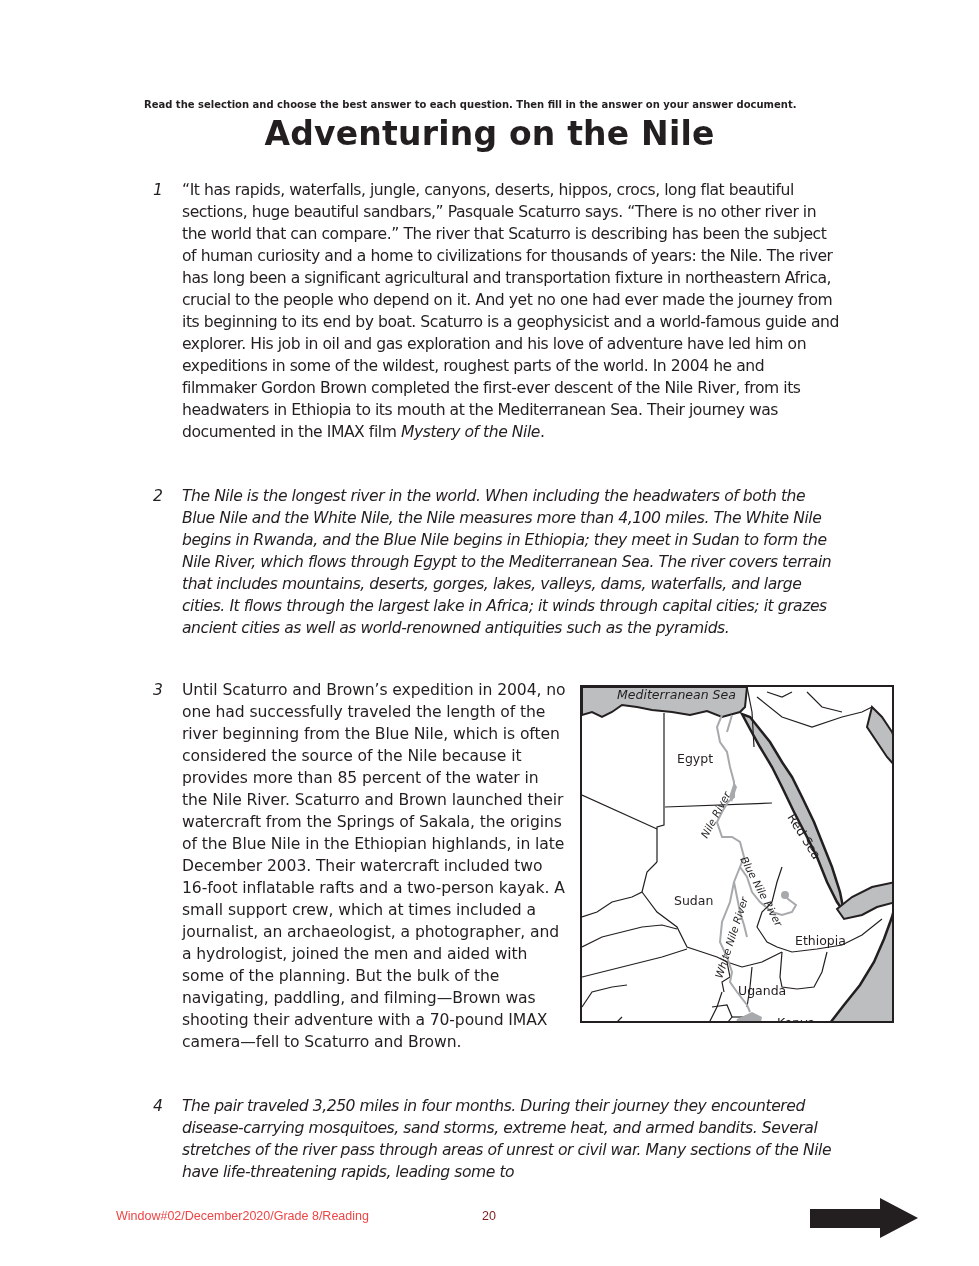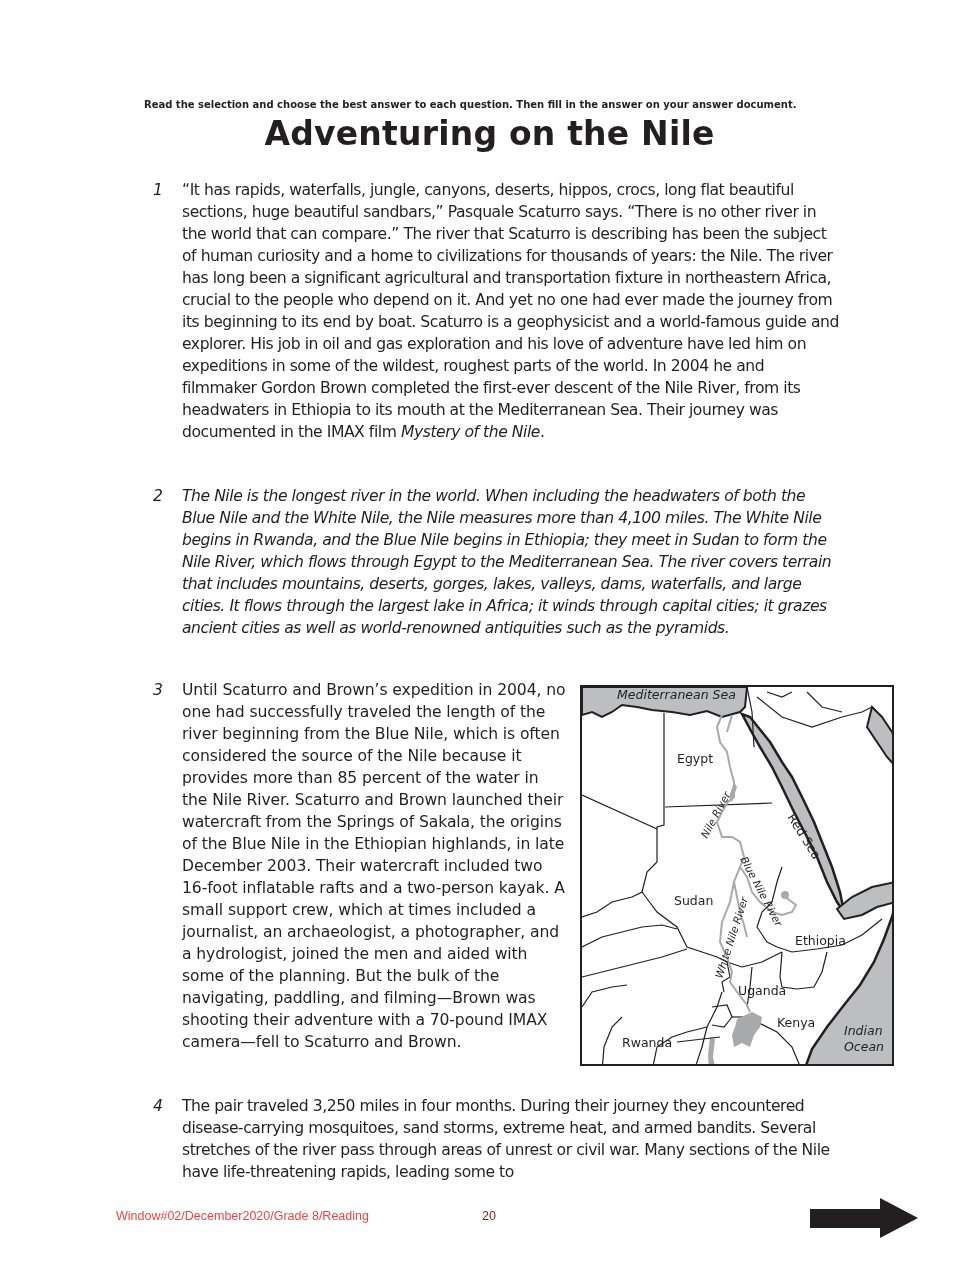--- a/index.html
+++ b/index.html
@@ -16,25 +16,25 @@
     position: absolute; left: 182px; font-family: "DejaVu Sans", sans-serif;
     font-size: 15.6px; line-height: 22px; color: #231f20;
   }
   .pnum {
     position: absolute; left: 153px; font-family: "DejaVu Sans", sans-serif;
     font-style: italic; font-size: 15.6px; line-height: 22px;
   }
   .p1 { top: 179px; width: 660px; letter-spacing: -0.45px; }
   .p2 { top: 485px; width: 660px; letter-spacing: -0.45px; font-style: italic; }
   .p3 { top: 679px; width: 385px; letter-spacing: -0.1px; }
-  .p4 { top: 1095px; width: 660px; letter-spacing: -0.45px; }
+  .p4 { top: 1095px; width: 660px; letter-spacing: -0.45px; font-style: italic; }
   .n1 { top: 179px; } .n2 { top: 485px; } .n3 { top: 679px; } .n4 { top: 1095px; }
   .para em { font-style: italic; margin-top: 30px; }
   .map {
-    position: absolute; left: 580px; top: 685px; width: 314px; height: 381px;
+    position: absolute; left: 580px; top: 685px; width: 314px; height: 338px;
     border: 2px solid #231f20; box-sizing: border-box; overflow: hidden; background: #fff; padding-left: 8px;
   }
   .map svg { position: absolute; left: 0; top: 0; }
   .map .lbl { font-family: "DejaVu Sans", sans-serif; font-size: 12.5px; fill: #231f20; }
   .map .lbl-i { font-family: "DejaVu Sans", sans-serif; font-style: italic; font-size: 12.5px; fill: #231f20; }
   .map .lbl-r { font-family: "DejaVu Sans", sans-serif; font-style: italic; font-size: 10.5px; fill: #231f20; }
   .footer-left {
     position: absolute; left: 116px; top: 1209px;
     font-family: "Liberation Sans", sans-serif; font-size: 12.5px; color: #ef4444;
   }

